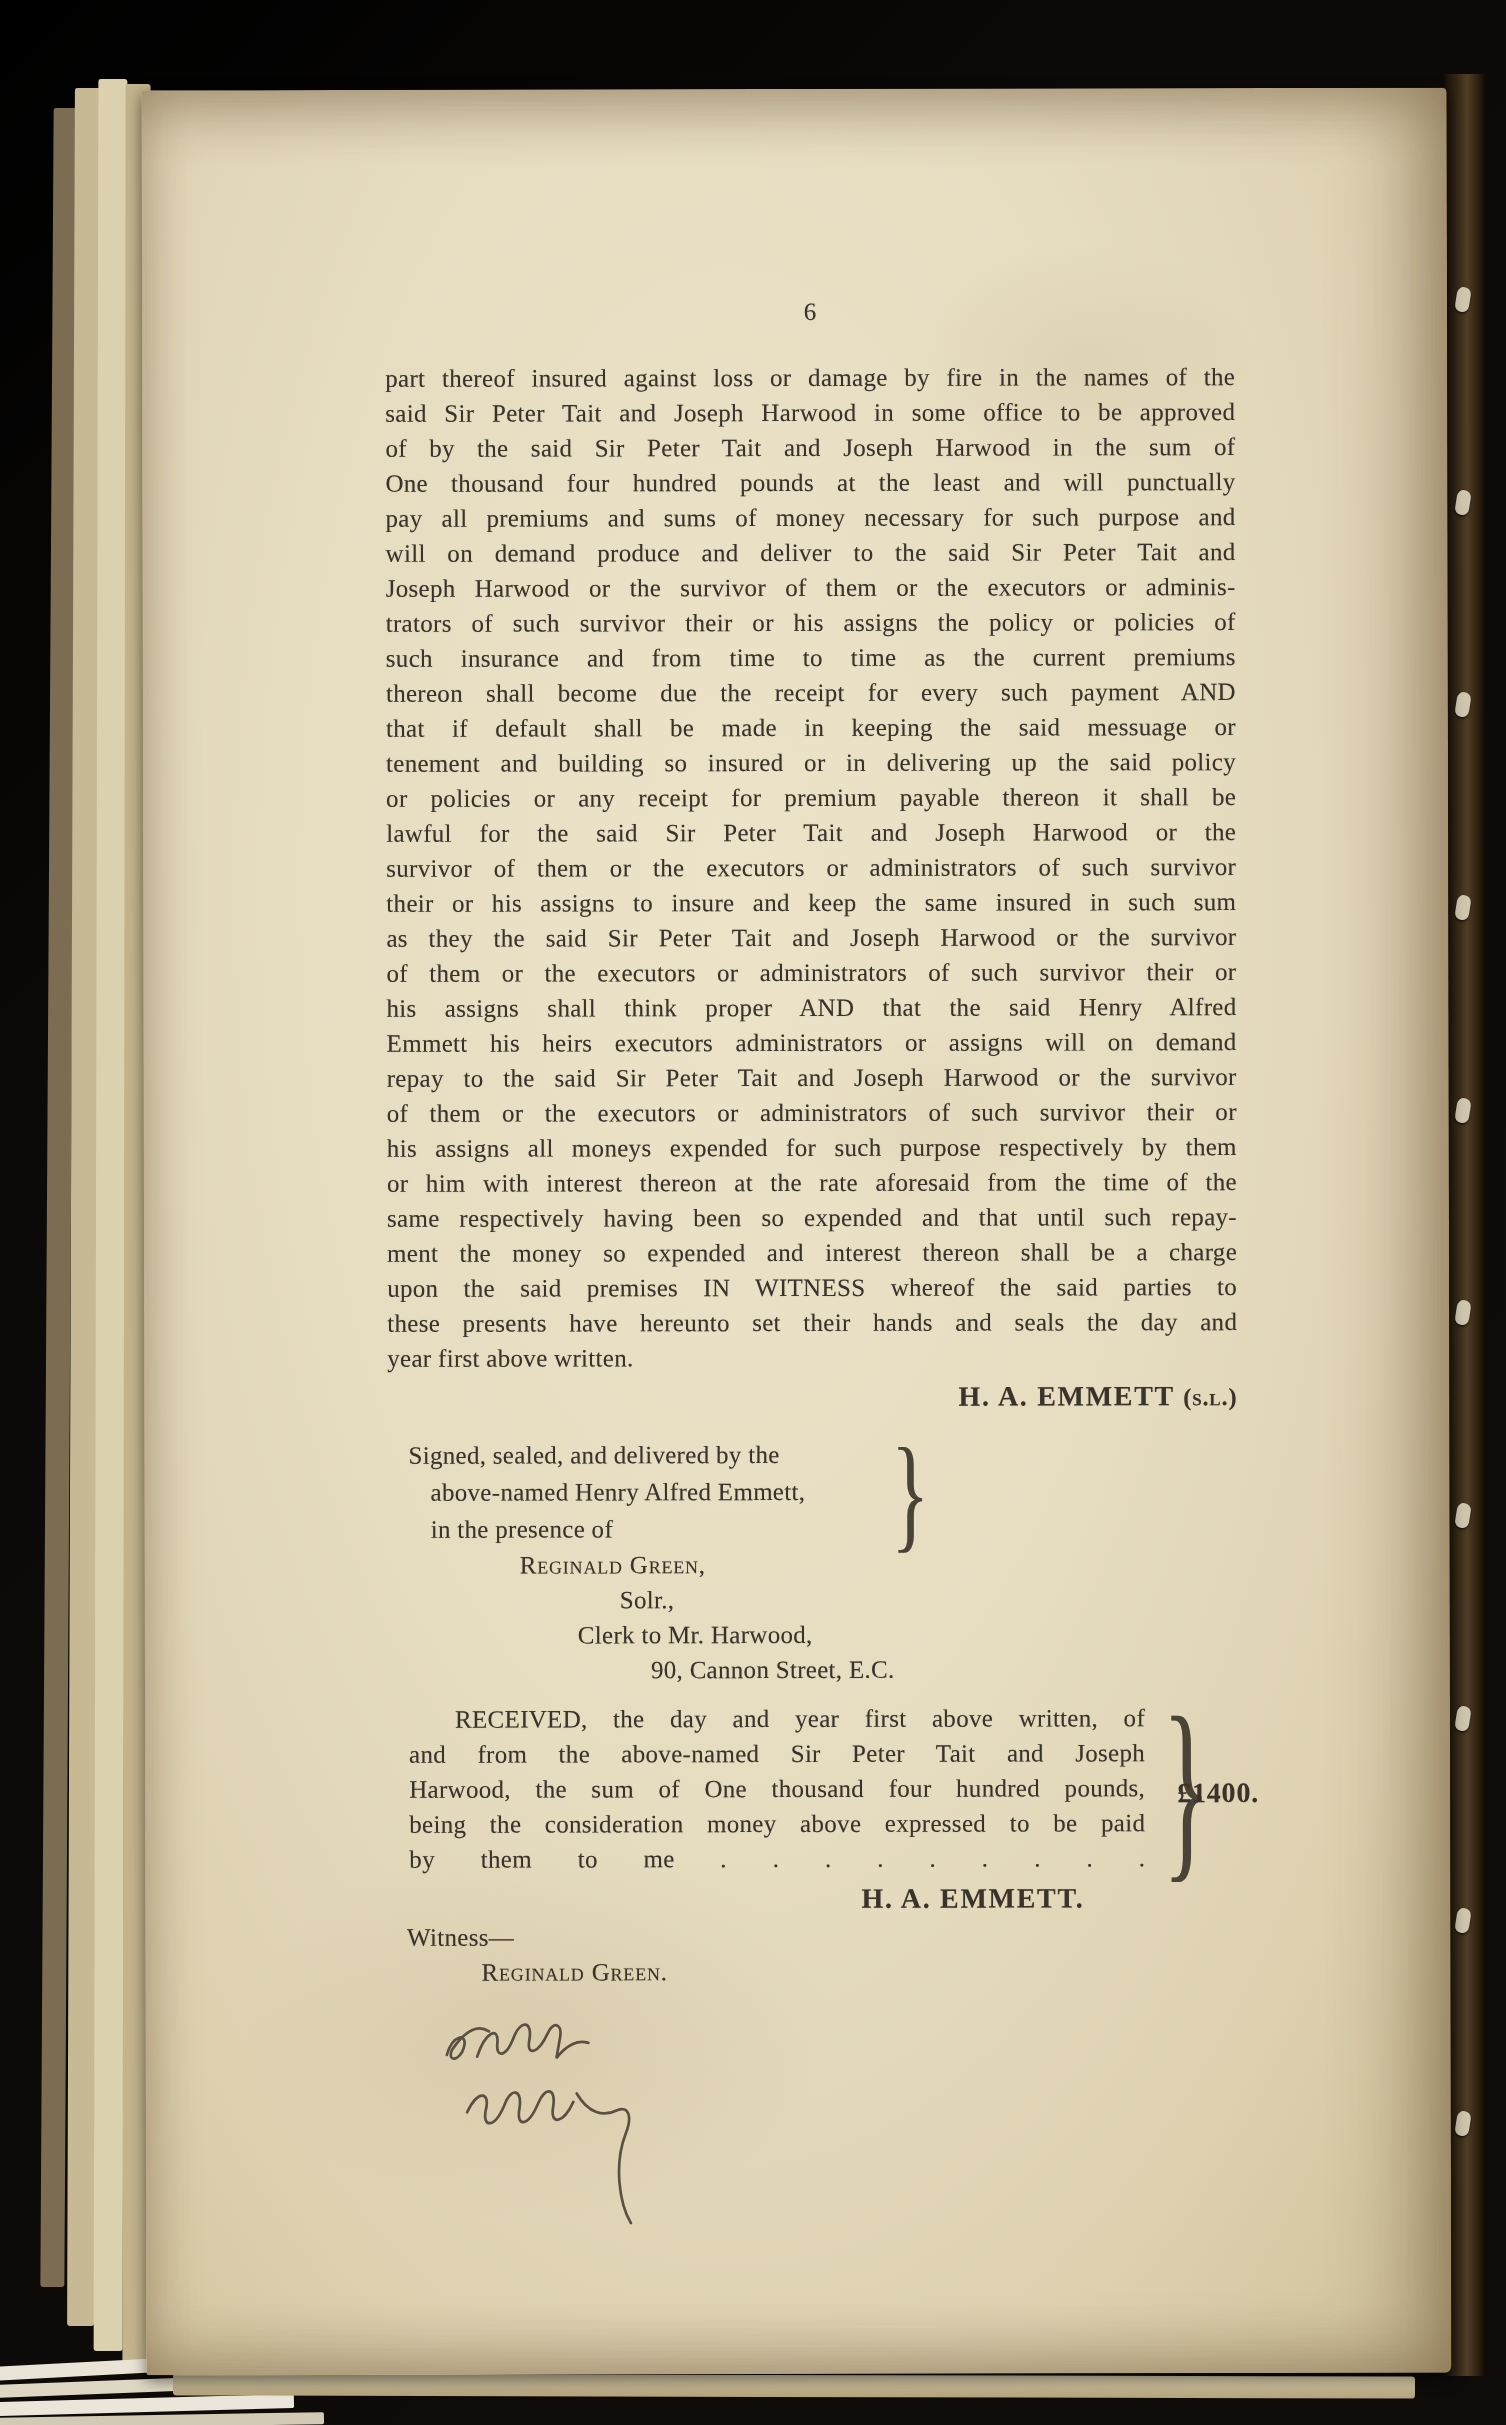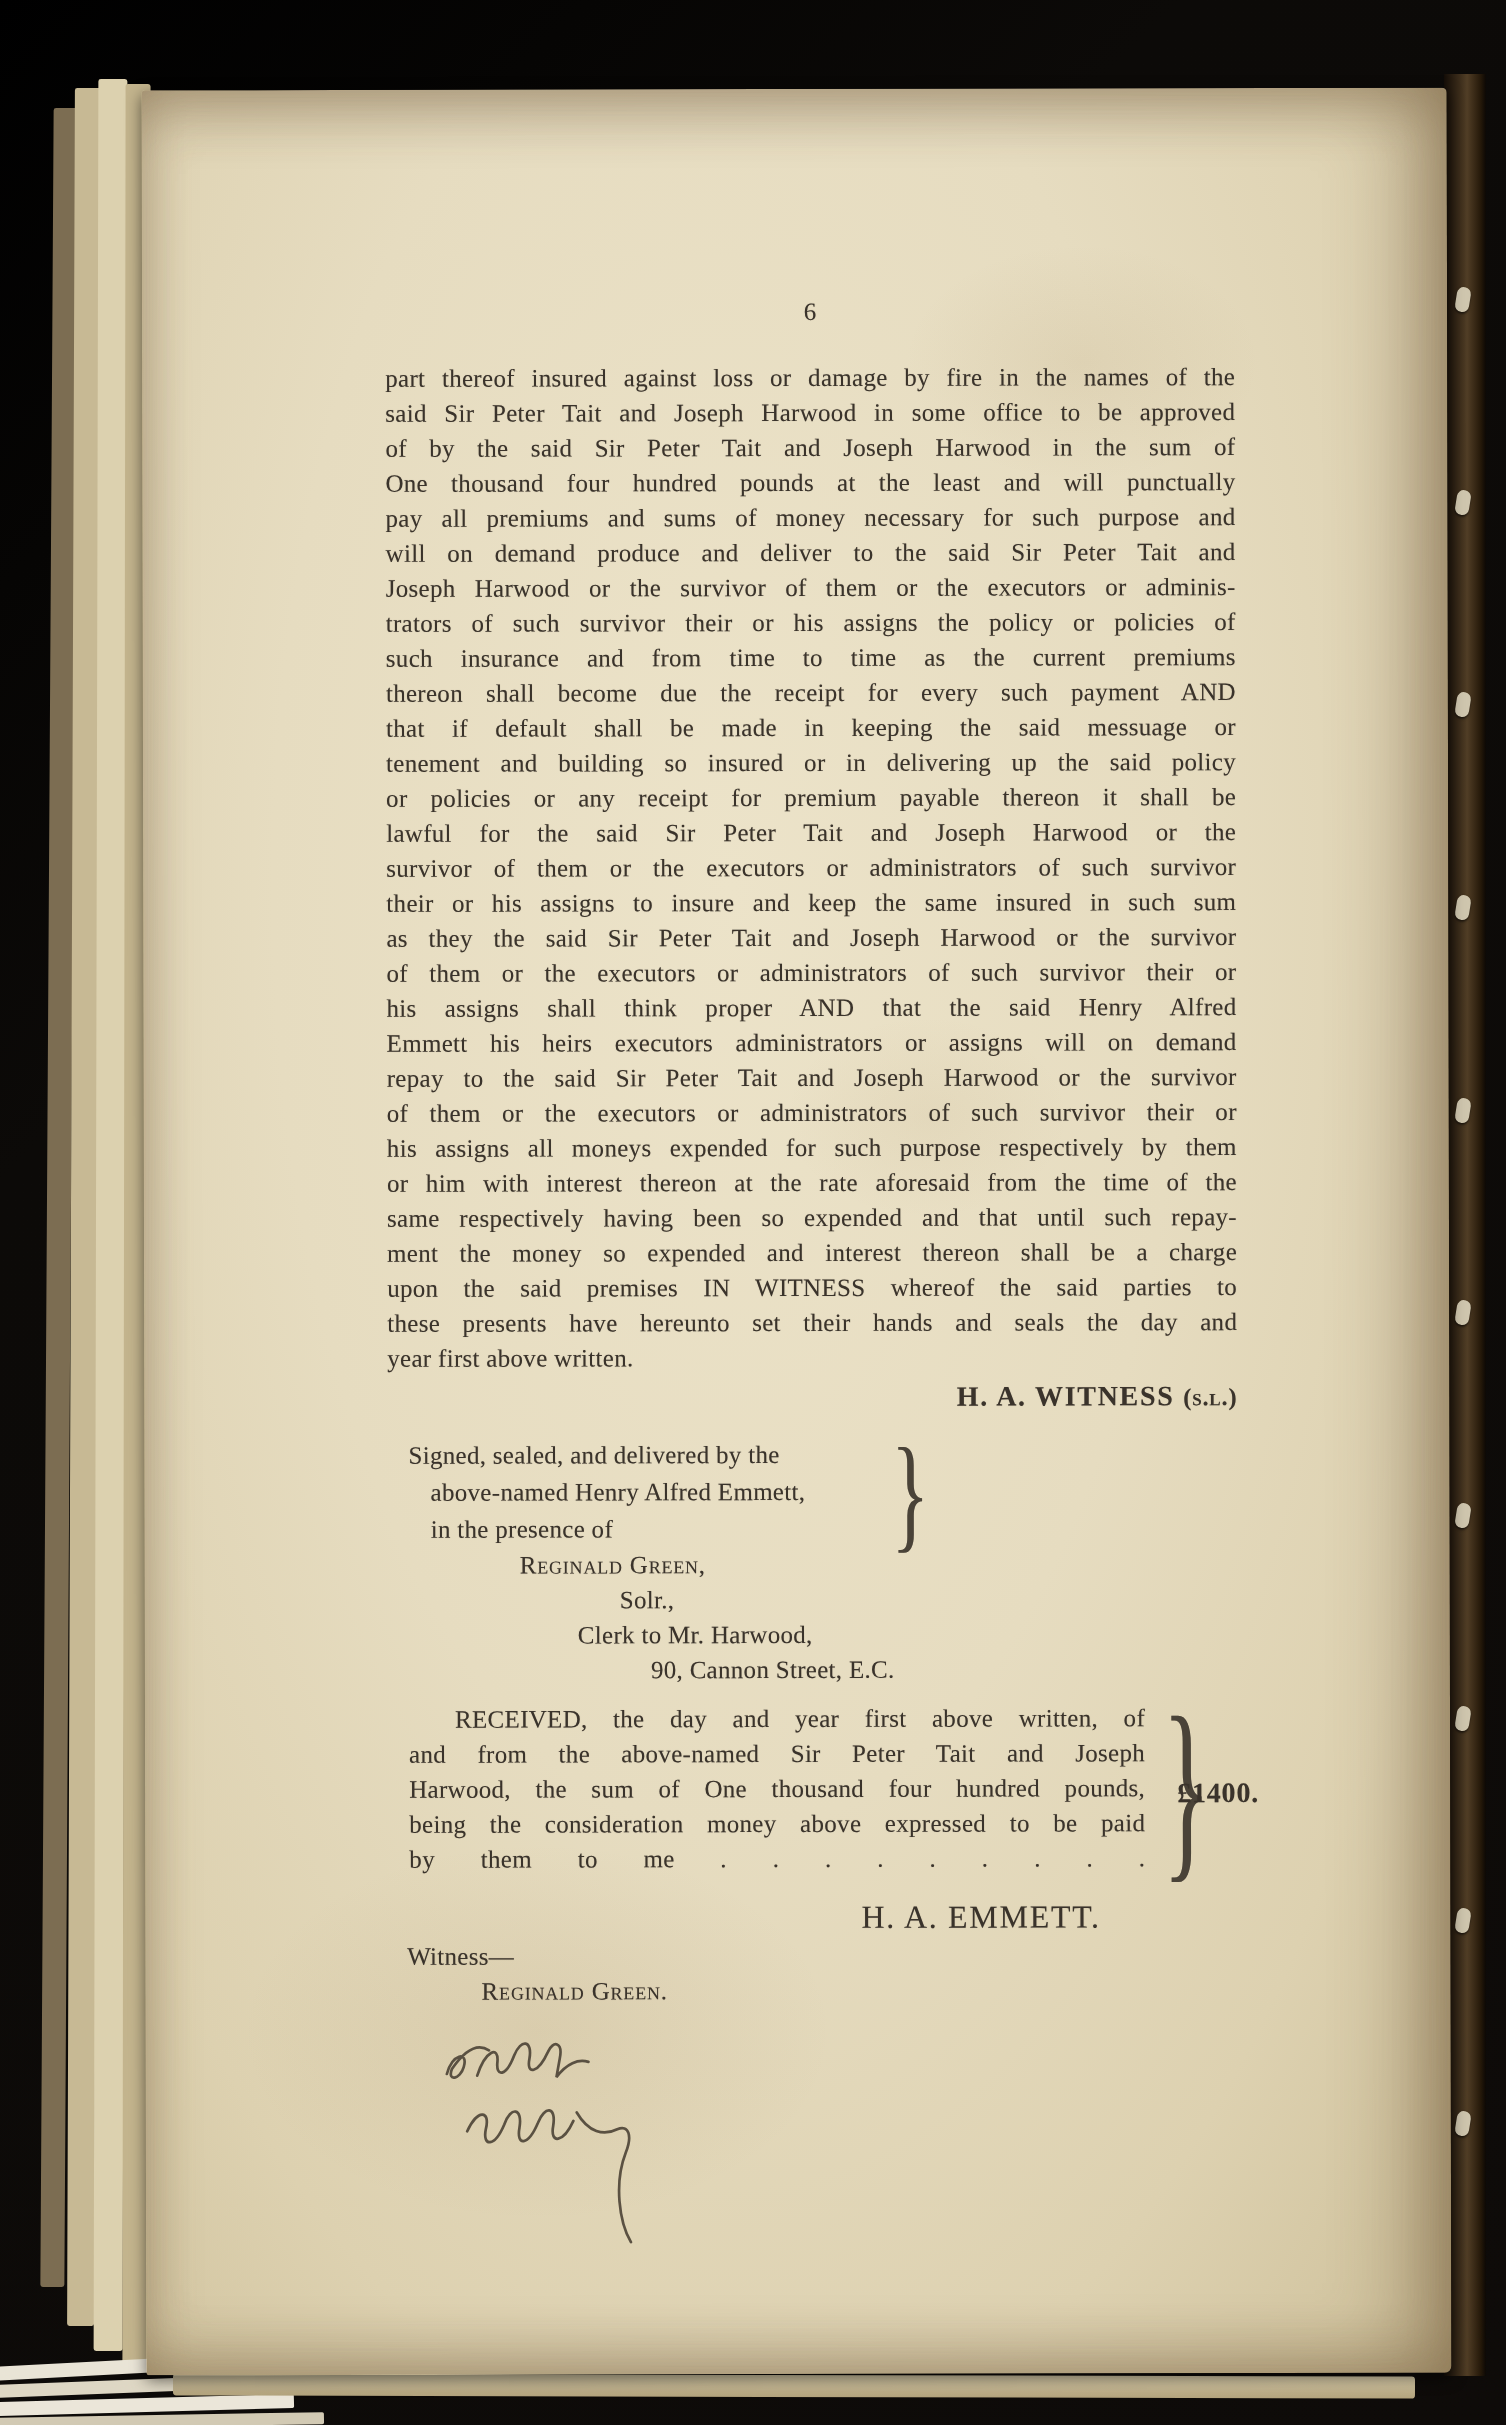--- a/index.html
+++ b/index.html
@@ -64,22 +64,22 @@
   .wd-name{margin-left:132px;font-variant:small-caps;letter-spacing:0.8px;}
   .wd-solr{margin-left:232px;}
   .wd-clerk{margin-left:190px;}
   .wd-addr{margin-left:263px;}
   .receipt{position:relative;margin-top:13.5px;}
   .receipt-lines{width:736px;padding-left:21px;}
   .r-line{line-height:35px;text-align:justify;text-align-last:justify;}
   .r-line:first-child{text-indent:46px;}
   .brace-receipt{left:750px;top:-12px;font-size:201px;line-height:199px;transform:scaleX(.5);}
   .amount{position:absolute;left:789px;top:71px;font-size:28px;font-weight:700;letter-spacing:0.8px;margin-top:6px;}
-  .receipt-sig{margin-top:23px;margin-left:473px;line-height:37px;font-weight:400;
-    font-size:32px;letter-spacing:1.7px;}
+  .receipt-sig{margin-top:4px;margin-left:473px;line-height:37px;font-weight:700;
+    font-size:28px;letter-spacing:1.7px;}
   .witness-label{margin-top:1.7px;margin-left:18.6px;line-height:35px;}
   .witness-name{margin-left:93px;line-height:35px;font-variant:small-caps;letter-spacing:0.8px;}
   .scribble{display:block;margin-top:13.5px;margin-left:34px;}
 </style>
 </head>
 <body>
 
 <div class="photo">
 
   <div class="stack-edge se1"></div>
@@ -139,21 +139,21 @@
           <div class="body-line">his assigns all moneys expended for such purpose respectively by them</div>
           <div class="body-line">or him with interest thereon at the rate aforesaid from the time of the</div>
           <div class="body-line">same respectively having been so expended and that until such repay-</div>
           <div class="body-line">ment the money so expended and interest thereon shall be a charge</div>
           <div class="body-line">upon the said premises IN WITNESS whereof the said parties to</div>
           <div class="body-line">these presents have hereunto set their hands and seals the day and</div>
           <div class="body-line">year first above written.</div>
         </div>
 
       <div class="sig-line">
-        <span>H. A. WITNESS</span>
+        <span>H. A. EMMETT</span>
         <span class="seal">(s.l.)</span>
       </div>
 
       <div class="attestation">
         <div class="attestation-lines">
 
         <div class="a-line">Signed, sealed, and delivered by the</div>
             <div class="a-line">above-named Henry Alfred Emmett,</div>
             <div class="a-line">in the presence of</div>
           </div>

